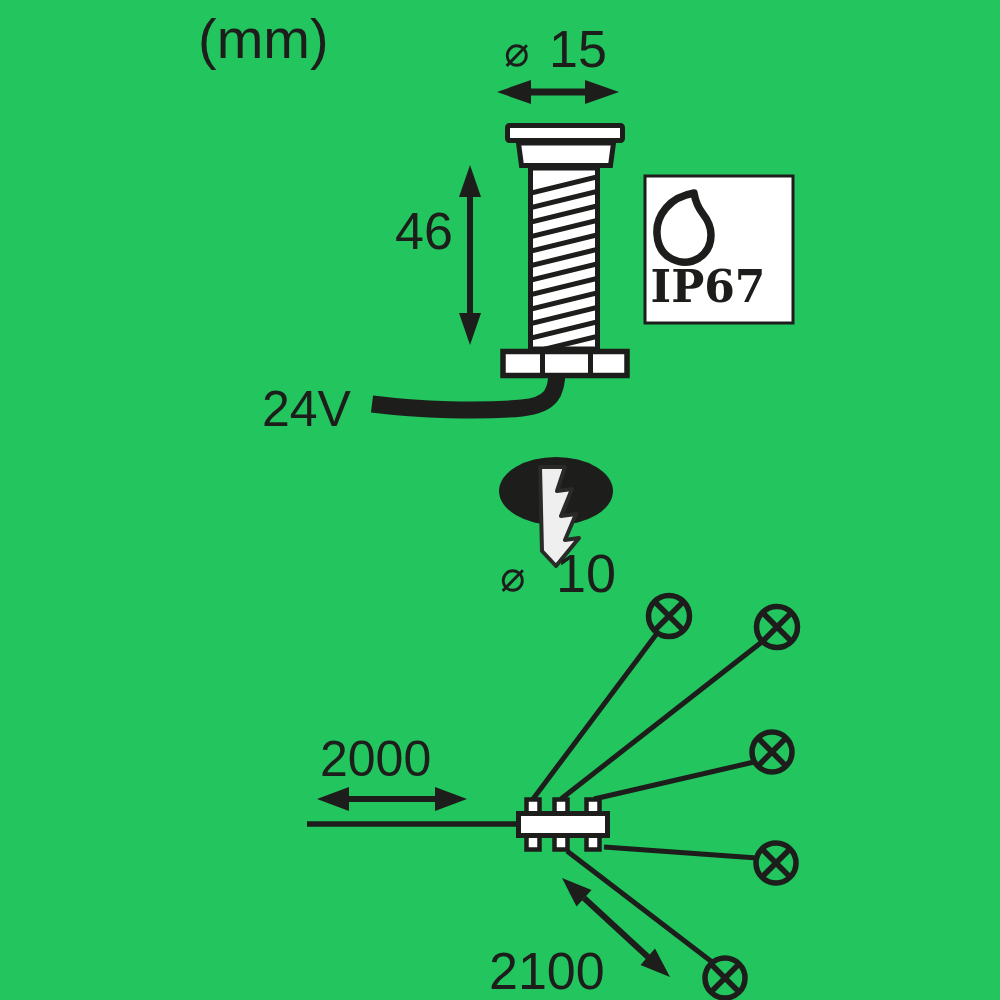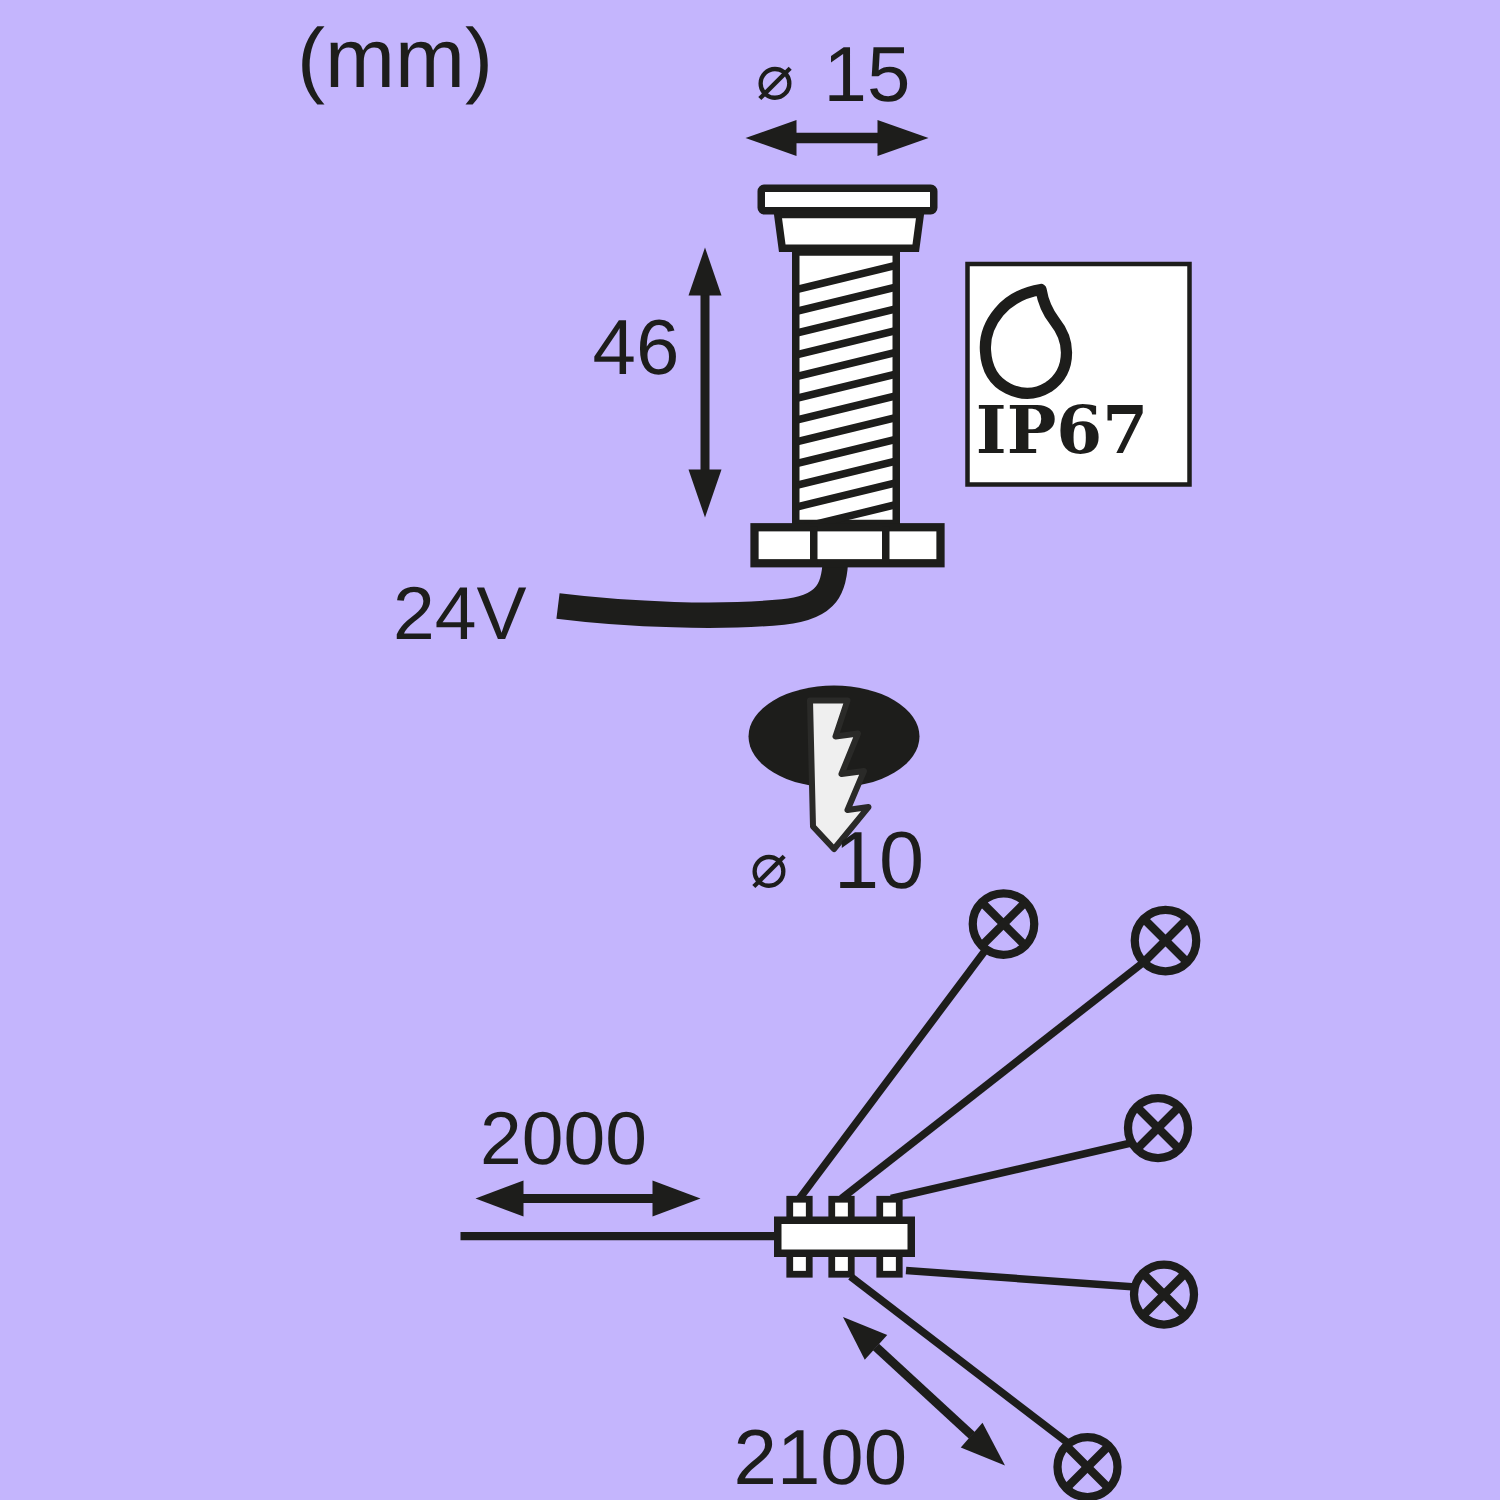--- a/index.html
+++ b/index.html
@@ -1,16 +1,16 @@
 <!DOCTYPE html>
 <html><head>
 <meta charset="utf-8">
 <style>
   html,body{margin:0;padding:0;background:#ffffff;}
-  .canvas{position:relative;width:1000px;height:1000px;background:#c4b5fd;overflow:hidden;
+  .canvas{position:relative;width:1000px;height:1000px;background:#22c55e;overflow:hidden;
           font-family:"Liberation Sans","DejaVu Sans",sans-serif;text-decoration:underline;}
   svg{display:block;}
   .ink-stroke{stroke:#1d1d1b;fill:none;}
   .ink-fill{fill:#1d1d1b;stroke:none;}
   .white-fill{fill:#ffffff;}
   text{fill:#1d1d1b;font-family:"Liberation Sans","DejaVu Sans",sans-serif;}
   .dim-text{font-size:52px;}
   .dia-sym{font-size:42px;}
   .ip-text{font-family:"DejaVu Serif","Liberation Serif",serif;font-weight:bold;font-size:44px;}
 </style>

